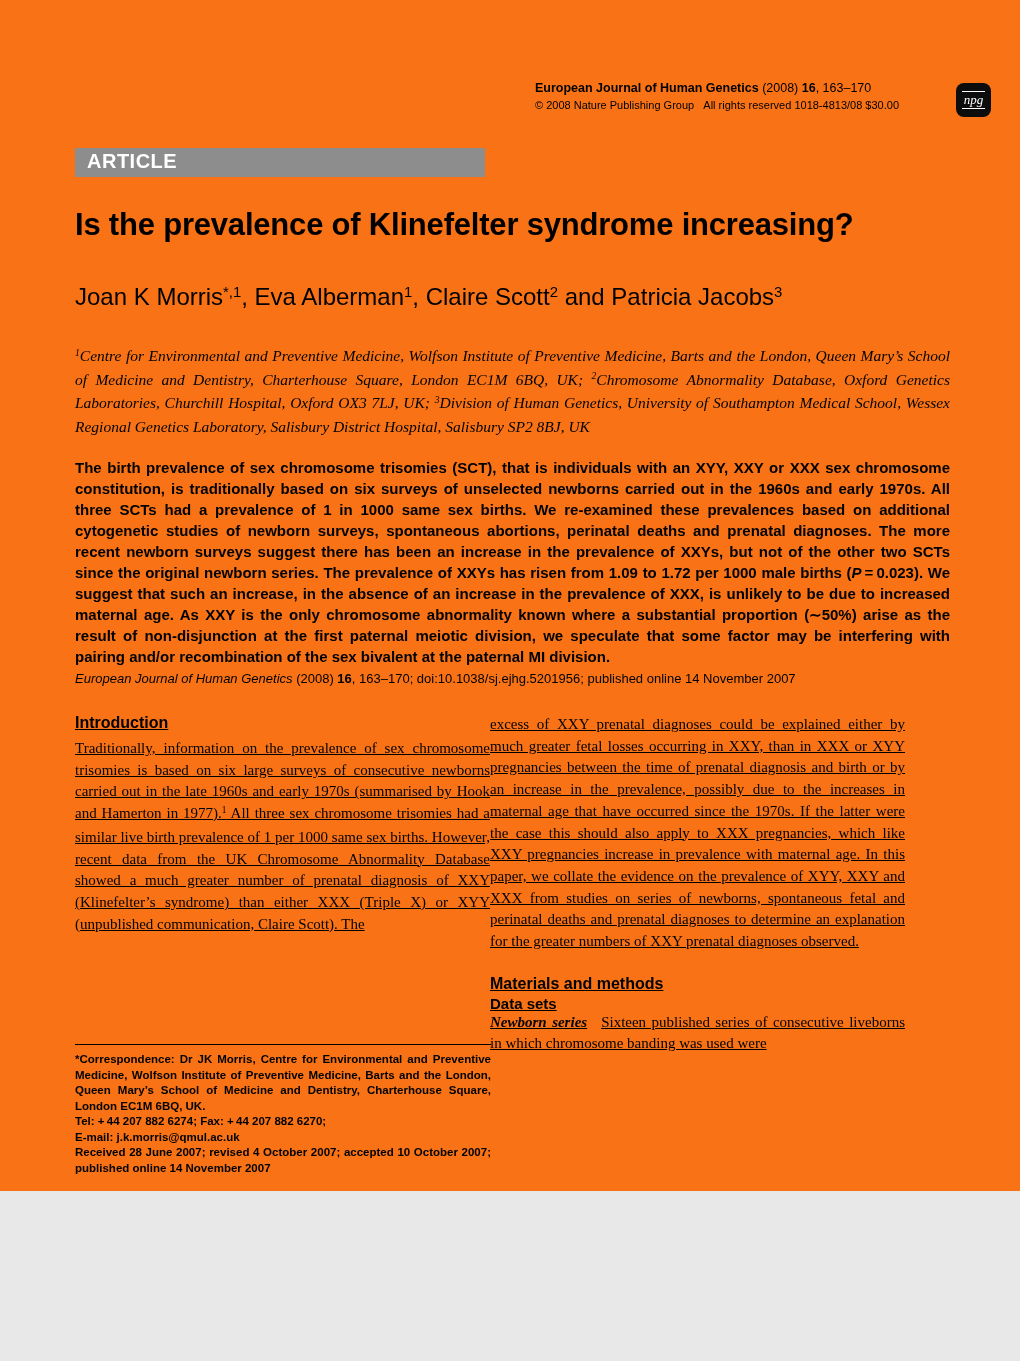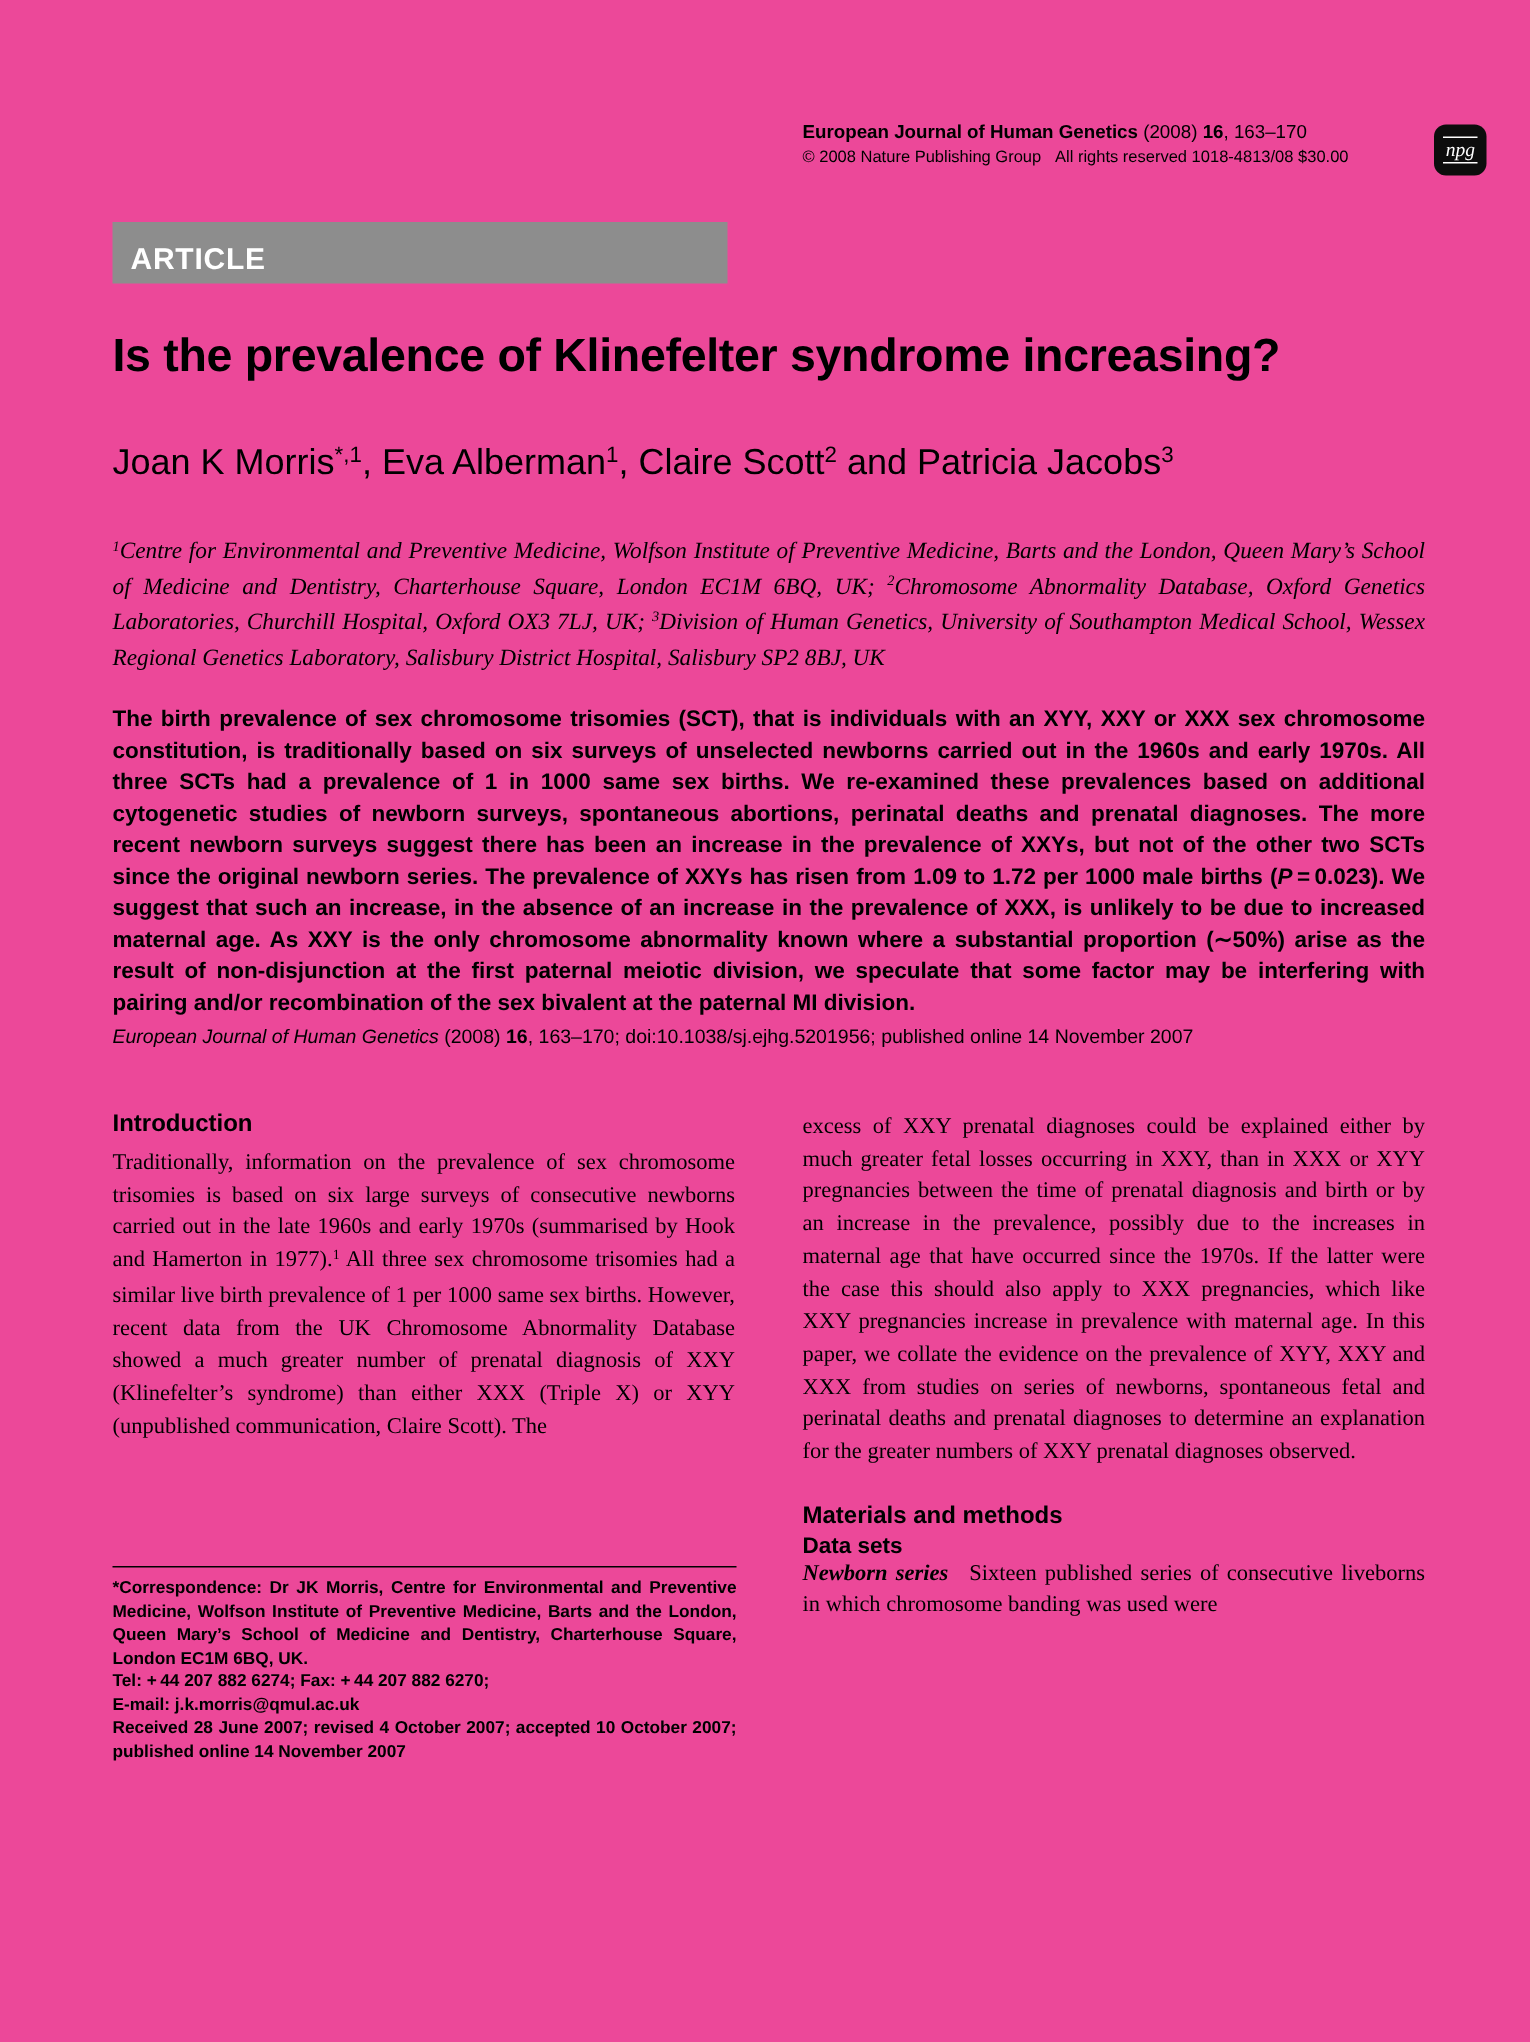--- a/index.html
+++ b/index.html
@@ -1,19 +1,19 @@
 <!DOCTYPE html>
 <html><head>
 <meta charset="utf-8">
 <style>
   * { margin:0; padding:0; box-sizing:border-box; }
   body { background:#e8e8e8; font-family:"Liberation Sans", sans-serif; color:#000; }
   .page {
-    position:relative; width:1020px; height:1361px; margin:0 auto;
-    background:#ec4899; overflow:hidden;
+    position:relative; width:1020px; height:1191px; margin:0 auto;
+    background:#f97316; overflow:hidden;
     padding:148px 70px 0 75px;
   }
 
   
   .journal-header { position:absolute; left:535px; top:80px; width:400px; font-size:12.5px; line-height:1.38; }
   .jh-line1 { font-size:12.5px; }
   .jh-bold { font-weight:bold; }
   .jh-line2 { font-size:11px; margin-top:1px; }
   .jh-site { font-size:11px; margin-top:9px; }
   .npg-logo {
@@ -23,42 +23,42 @@
   }
   .npg-logo span {
     font-family:"Liberation Serif", serif; font-style:italic; font-size:13px;
     border-top:1px solid #fff; border-bottom:1px solid #fff; padding:0 2px;
   }
 
   
   .article-bar {
     width:410px; background:#8d8d8d; color:#fff;
     font-weight:bold; font-size:20px; letter-spacing:0.5px;
-    padding:14px 12px 4px;
+    padding:2px 12px 4px;
   }
 
   
   .paper-title { margin-top:30px; font-size:31px; font-weight:bold; letter-spacing:-0.2px; }
   .author-line { margin-top:40px; font-family:Liberation Sans, sans-serif; font-size:24px; }
   .sup { font-size:0.62em; position:relative; top:-0.55em; }
   .affiliations {
     margin-top:34px; font-family:"Liberation Serif", serif; font-style:italic;
     font-size:15.5px; line-height:21.5px; text-align:justify;
   }
 
   
   .abstract { margin-top:20px; font-weight:bold; font-size:15px; line-height:21px; text-align:justify; }
   .doi-line { font-size:13px; line-height:21px; margin-top:1px; }
   .doi-line .ital { font-style:italic; }
   .doi-line .vol { font-weight:bold; }
   .keywords-line { margin-top:24px; font-size:15px; }
   .keywords-line .kw-label { font-weight:bold; margin-right:10px; }
 
   
-  .columns { display:flex; gap:45px; margin-top:40px; }
+  .columns { display:flex; margin-top:25px;text-decoration:underline; }
   .col { width:415px; }
   .section-heading { font-size:16px; font-weight:bold; margin-bottom:6px; }
   .sub-heading { font-size:15px; font-weight:bold; margin-top:2px; }
   .body-par {
     font-family:"Liberation Serif", serif; font-size:15px; line-height:21.7px;
     text-align:justify;
   }
   .methods-heading { margin-top:22px; margin-bottom:0; }
   .series-label {
     font-family:"Liberation Serif", serif; font-weight:bold; font-style:italic;

